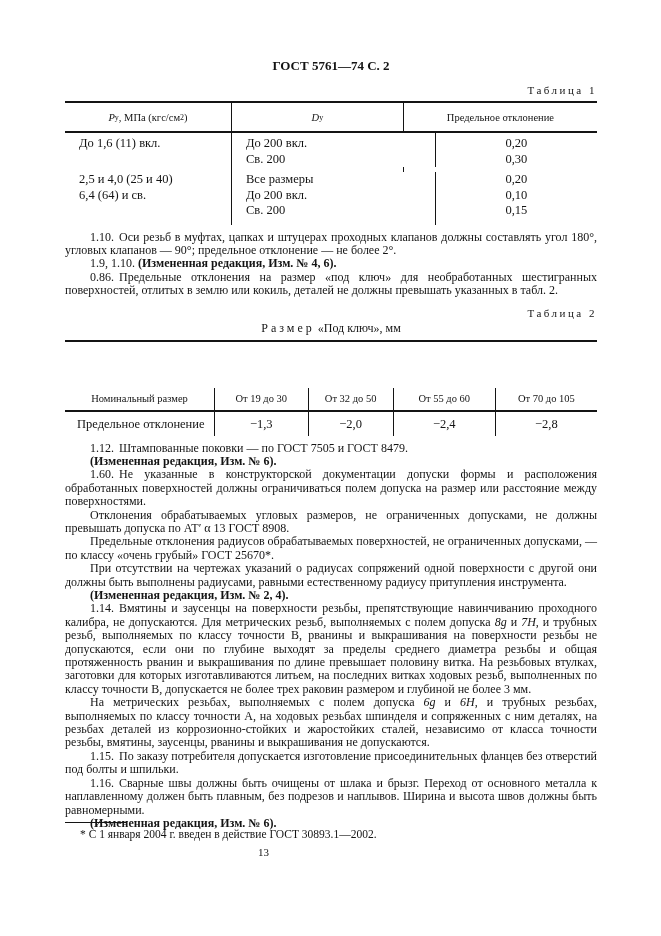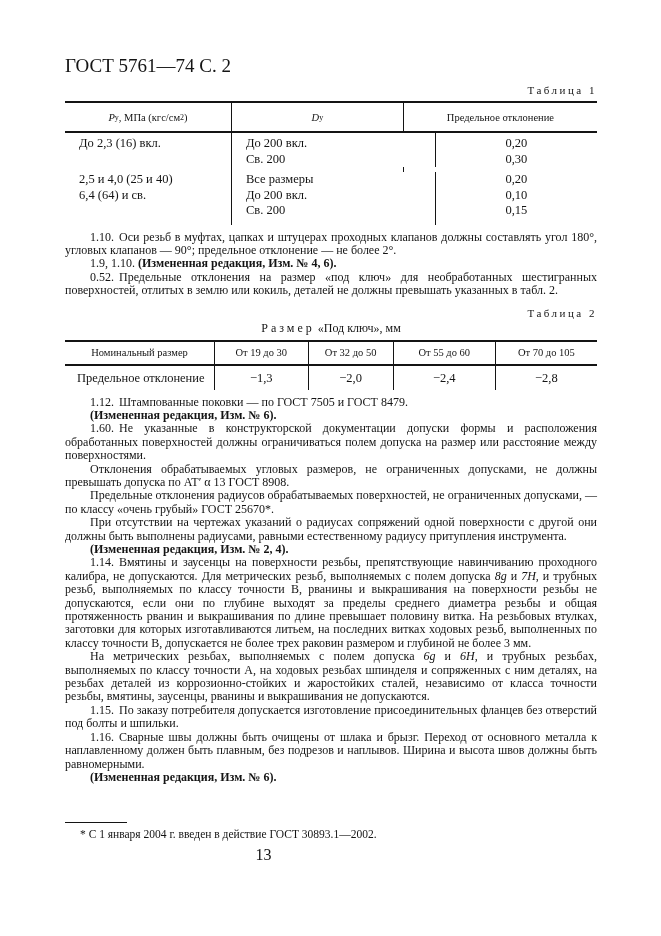--- a/index.html
+++ b/index.html
@@ -8,23 +8,23 @@
     width:661px; height:936px;
     margin:0 auto;
     background:#ffffff;
     color:#141414;
     font-family:"Liberation Serif", serif;
     box-sizing:border-box;
     padding:58px 64px 0 65px;
     overflow:hidden;
   }
   .gost-header {
-    text-align:left;
-    font-weight:normal;
-    font-size:19px;
+    text-align:center;
+    font-weight:bold;
+    font-size:13px;
     line-height:16px;
   }
   .tbl-label {
     text-align:right;
     font-size:11px;
     letter-spacing:2.5px;
     line-height:13px;
   }
   .tbl-label.first { margin-top:10px; }
   .tbl-label.second { margin-top:9px; }
@@ -45,21 +45,21 @@
   .t2 .trow { grid-template-columns:28% 17.6% 16% 19.2% 19.2%; }
   .thead { border-bottom:2px solid #141414; }
   .t2 .thead { border-bottom:2.5px solid #141414; }
   .cell { box-sizing:border-box; }
   .cell + .cell { border-left:1px solid #141414; }
   .thead .cell {
     display:flex; align-items:center; justify-content:center;
     font-size:10.5px; text-align:center;
   }
   .t1 .thead .cell { height:28px; }
-  .t2 .thead .cell { height:22px; }
+  .t2 .thead .cell { height:22px;margin-top:46px; }
   .t1 .body-cell {
     font-size:12.5px; line-height:15.5px;
     padding-left:14px;
   }
   .t1 .body-cell.num { text-align:center; padding-left:0;margin-left:32px; }
   .t1 .trow.first-data .cell { padding-top:3px; }
   .t1 .trow.last-data .cell { padding-bottom:6px; }
   .t1 .trow.spacer .cell { height:5px; }
   .t2 .data-row .cell {
     font-size:12.5px; line-height:24px; height:24px;
@@ -92,21 +92,21 @@
   .footnote {
     position:absolute; left:55px; top:827px;
     width:532px;
     font-size:11.5px; line-height:14px;
     text-indent:25px;
   }
   .pageno {
     position:absolute; left:0; top:846px;
     width:527px;
     text-align:center;
-    font-size:16px;
+    font-size:11px;
   }
 </style>
 </head>
 <body>
 
 <div class="page">
 
   <div class="gost-header">ГОСТ 5761—74 С. 2</div>
 
   <div class="tbl-label first">Таблица 1</div>
@@ -122,21 +122,21 @@
           <span>)</span>
         </div>
       <div class="cell">
           <span class="sym">D</span>
           <sub class="u">у</sub>
         </div>
       <div class="cell">Предельное отклонение</div>
     </div>
     <div class="tbody">
       <div class="trow first-data">
-        <div class="cell body-cell">До 2,3 (16) вкл.</div>
+        <div class="cell body-cell">До 1,6 (11) вкл.</div>
         <div class="cell body-cell">До 200 вкл.</div>
         <div class="cell body-cell num">0,20</div>
       </div>
       <div class="trow">
         <div class="cell body-cell"></div>
         <div class="cell body-cell">Св. 200</div>
         <div class="cell body-cell num">0,30</div>
       </div>
       <div class="trow spacer">
         <div class="cell"></div>
@@ -158,21 +158,21 @@
         <div class="cell body-cell">Св. 200</div>
         <div class="cell body-cell num">0,15</div>
       </div>
     </div>
   </div>
 
   <p class="para mt"><span class="pnum">1.10.</span><span>Оси резьб в муфтах, цапках и штуцерах проходных клапанов должны составлять угол 180°, угловых клапанов — 90°; предельное отклонение — не более 2°.</span></p>
 
   <p class="para"><span>1.9, 1.10.</span> <span class="bold">(Измененная редакция, Изм. № 4, 6).</span></p>
 
-  <p class="para"><span class="pnum">0.52.</span><span>Предельные отклонения на размер «под ключ» для необработанных шестигранных поверхностей, отлитых в землю или кокиль, деталей не должны превышать указанных в табл. 2.</span></p>
+  <p class="para"><span class="pnum">0.86.</span><span>Предельные отклонения на размер «под ключ» для необработанных шестигранных поверхностей, отлитых в землю или кокиль, деталей не должны превышать указанных в табл. 2.</span></p>
 
   <div class="tbl-label second">Таблица 2</div>
 
   <div class="tbl-subtitle"><span class="spaced">Размер</span><span> «Под ключ», мм</span></div>
 
   <div class="gtable t2">
     <div class="trow thead">
       <div class="cell">Номинальный размер</div>
       <div class="cell">От 19 до 30</div>
       <div class="cell">От 32 до 50</div>

